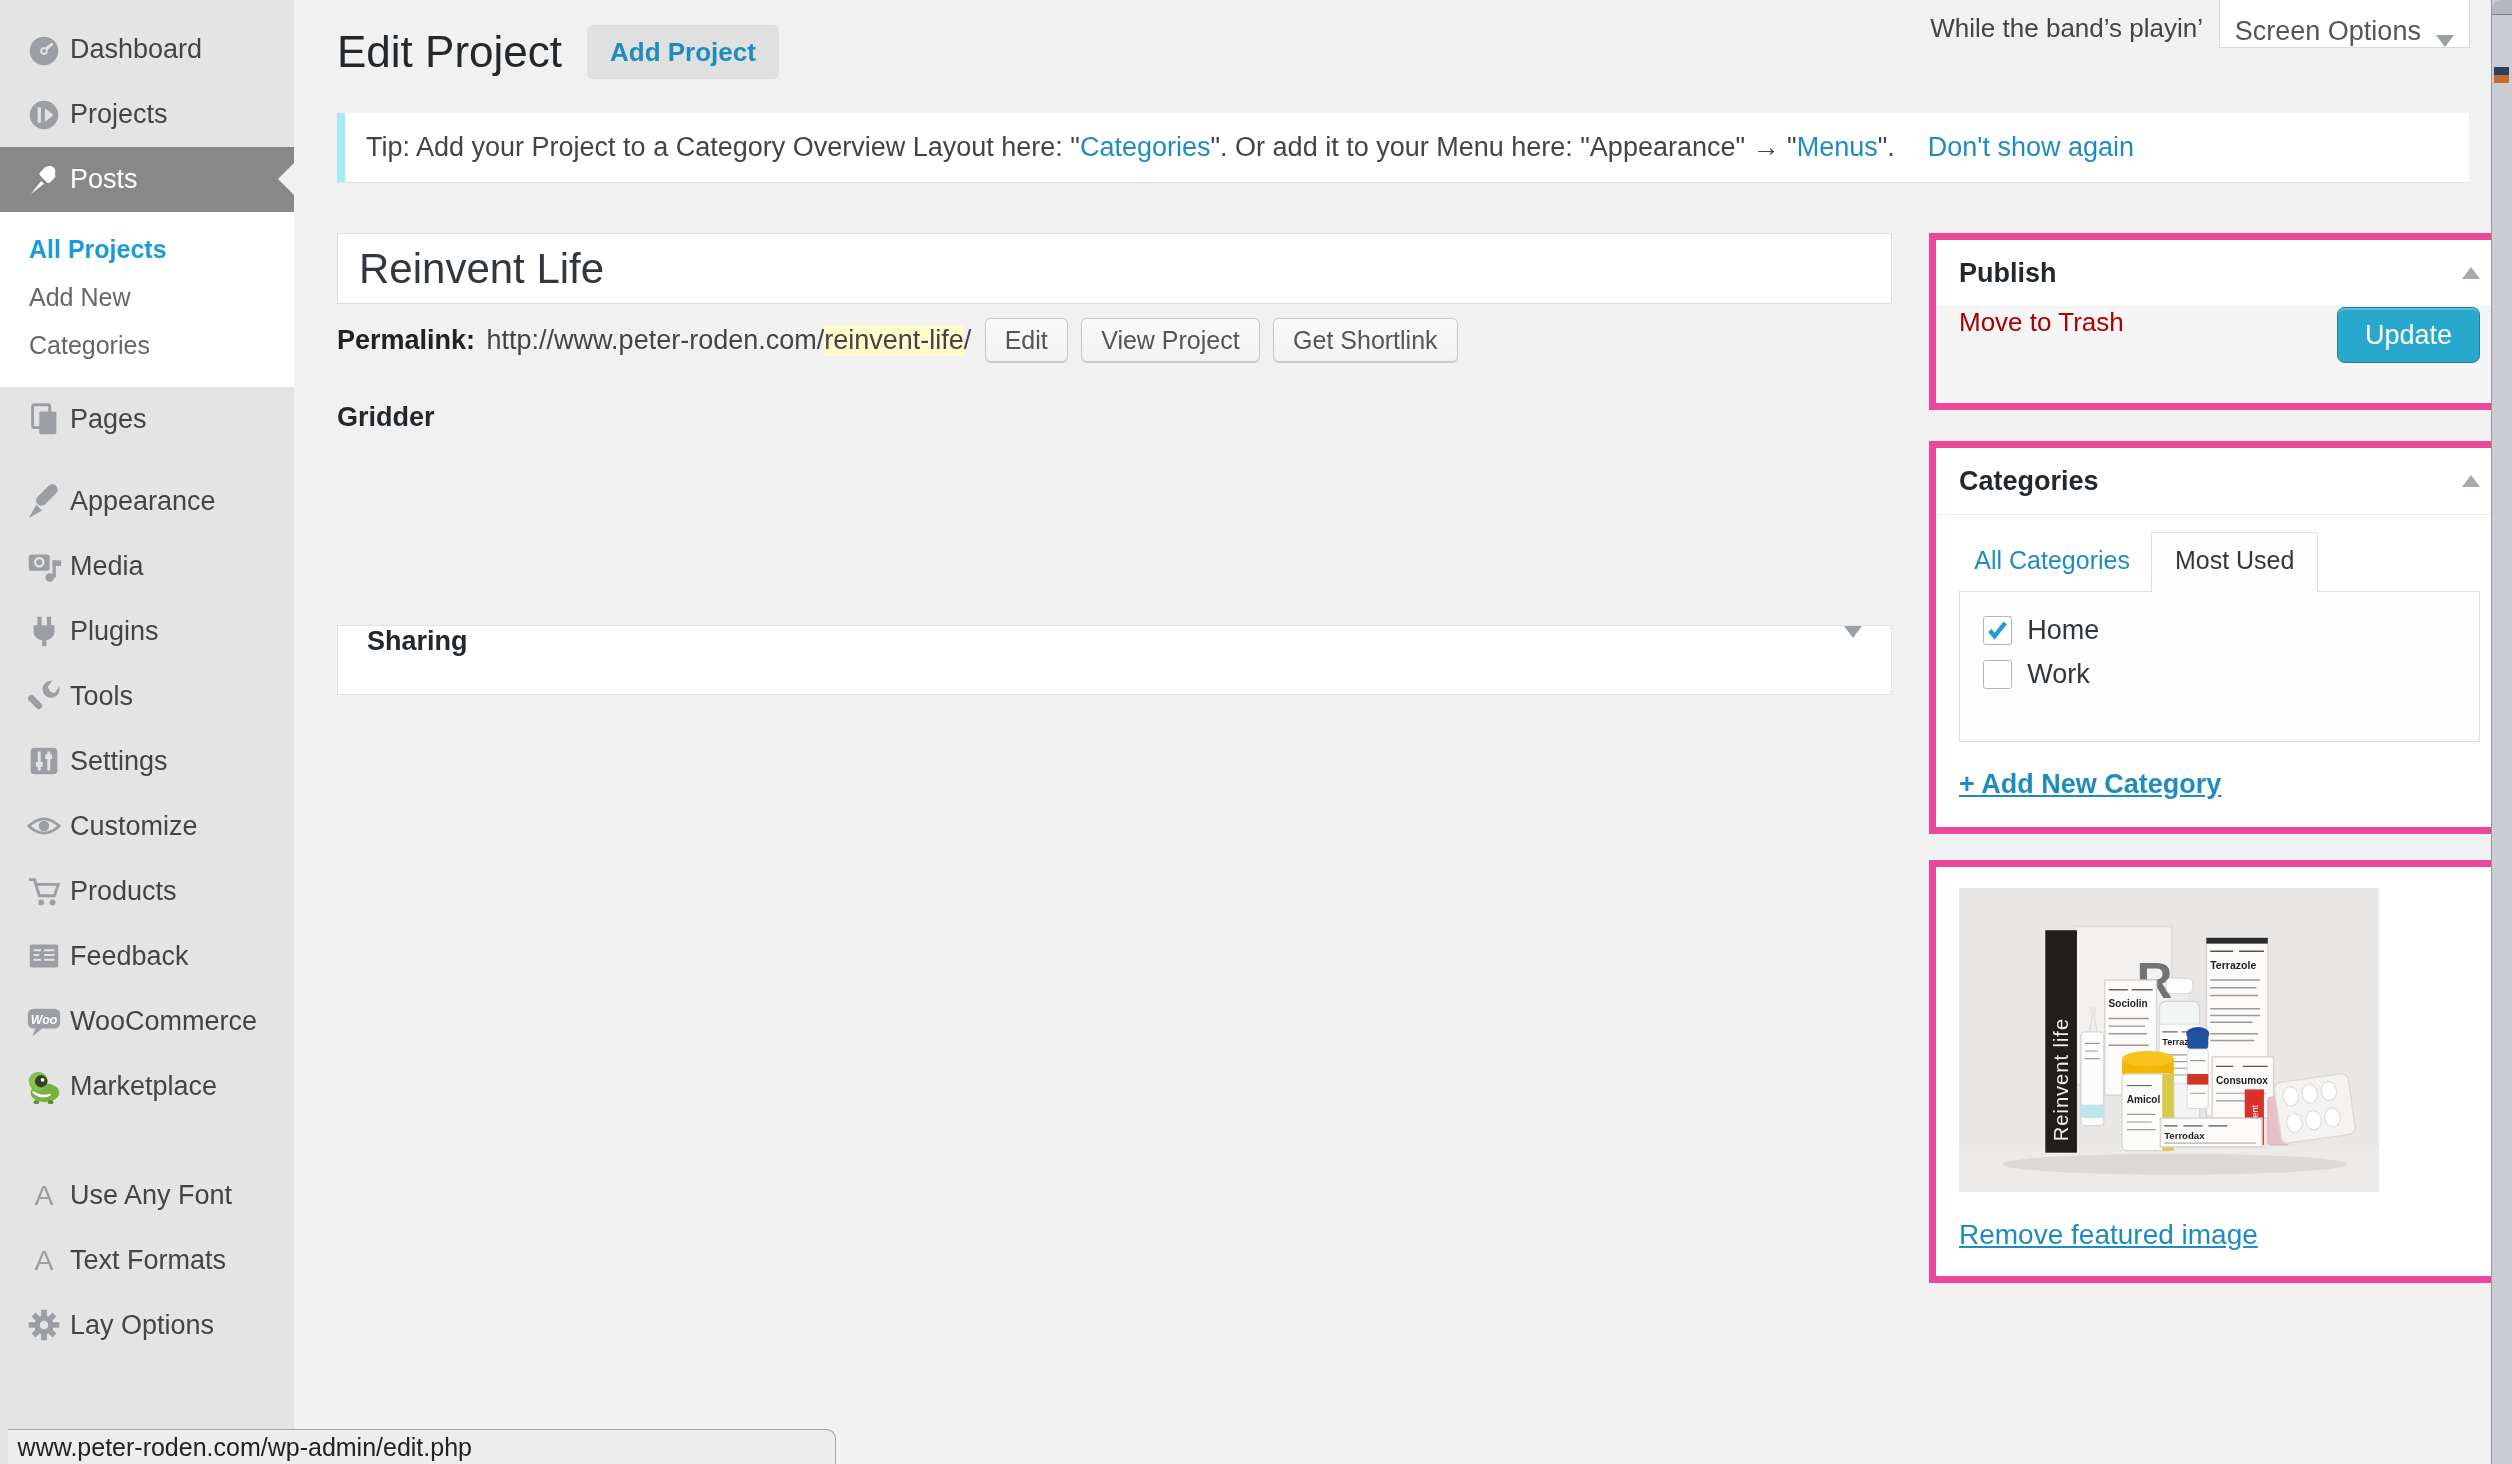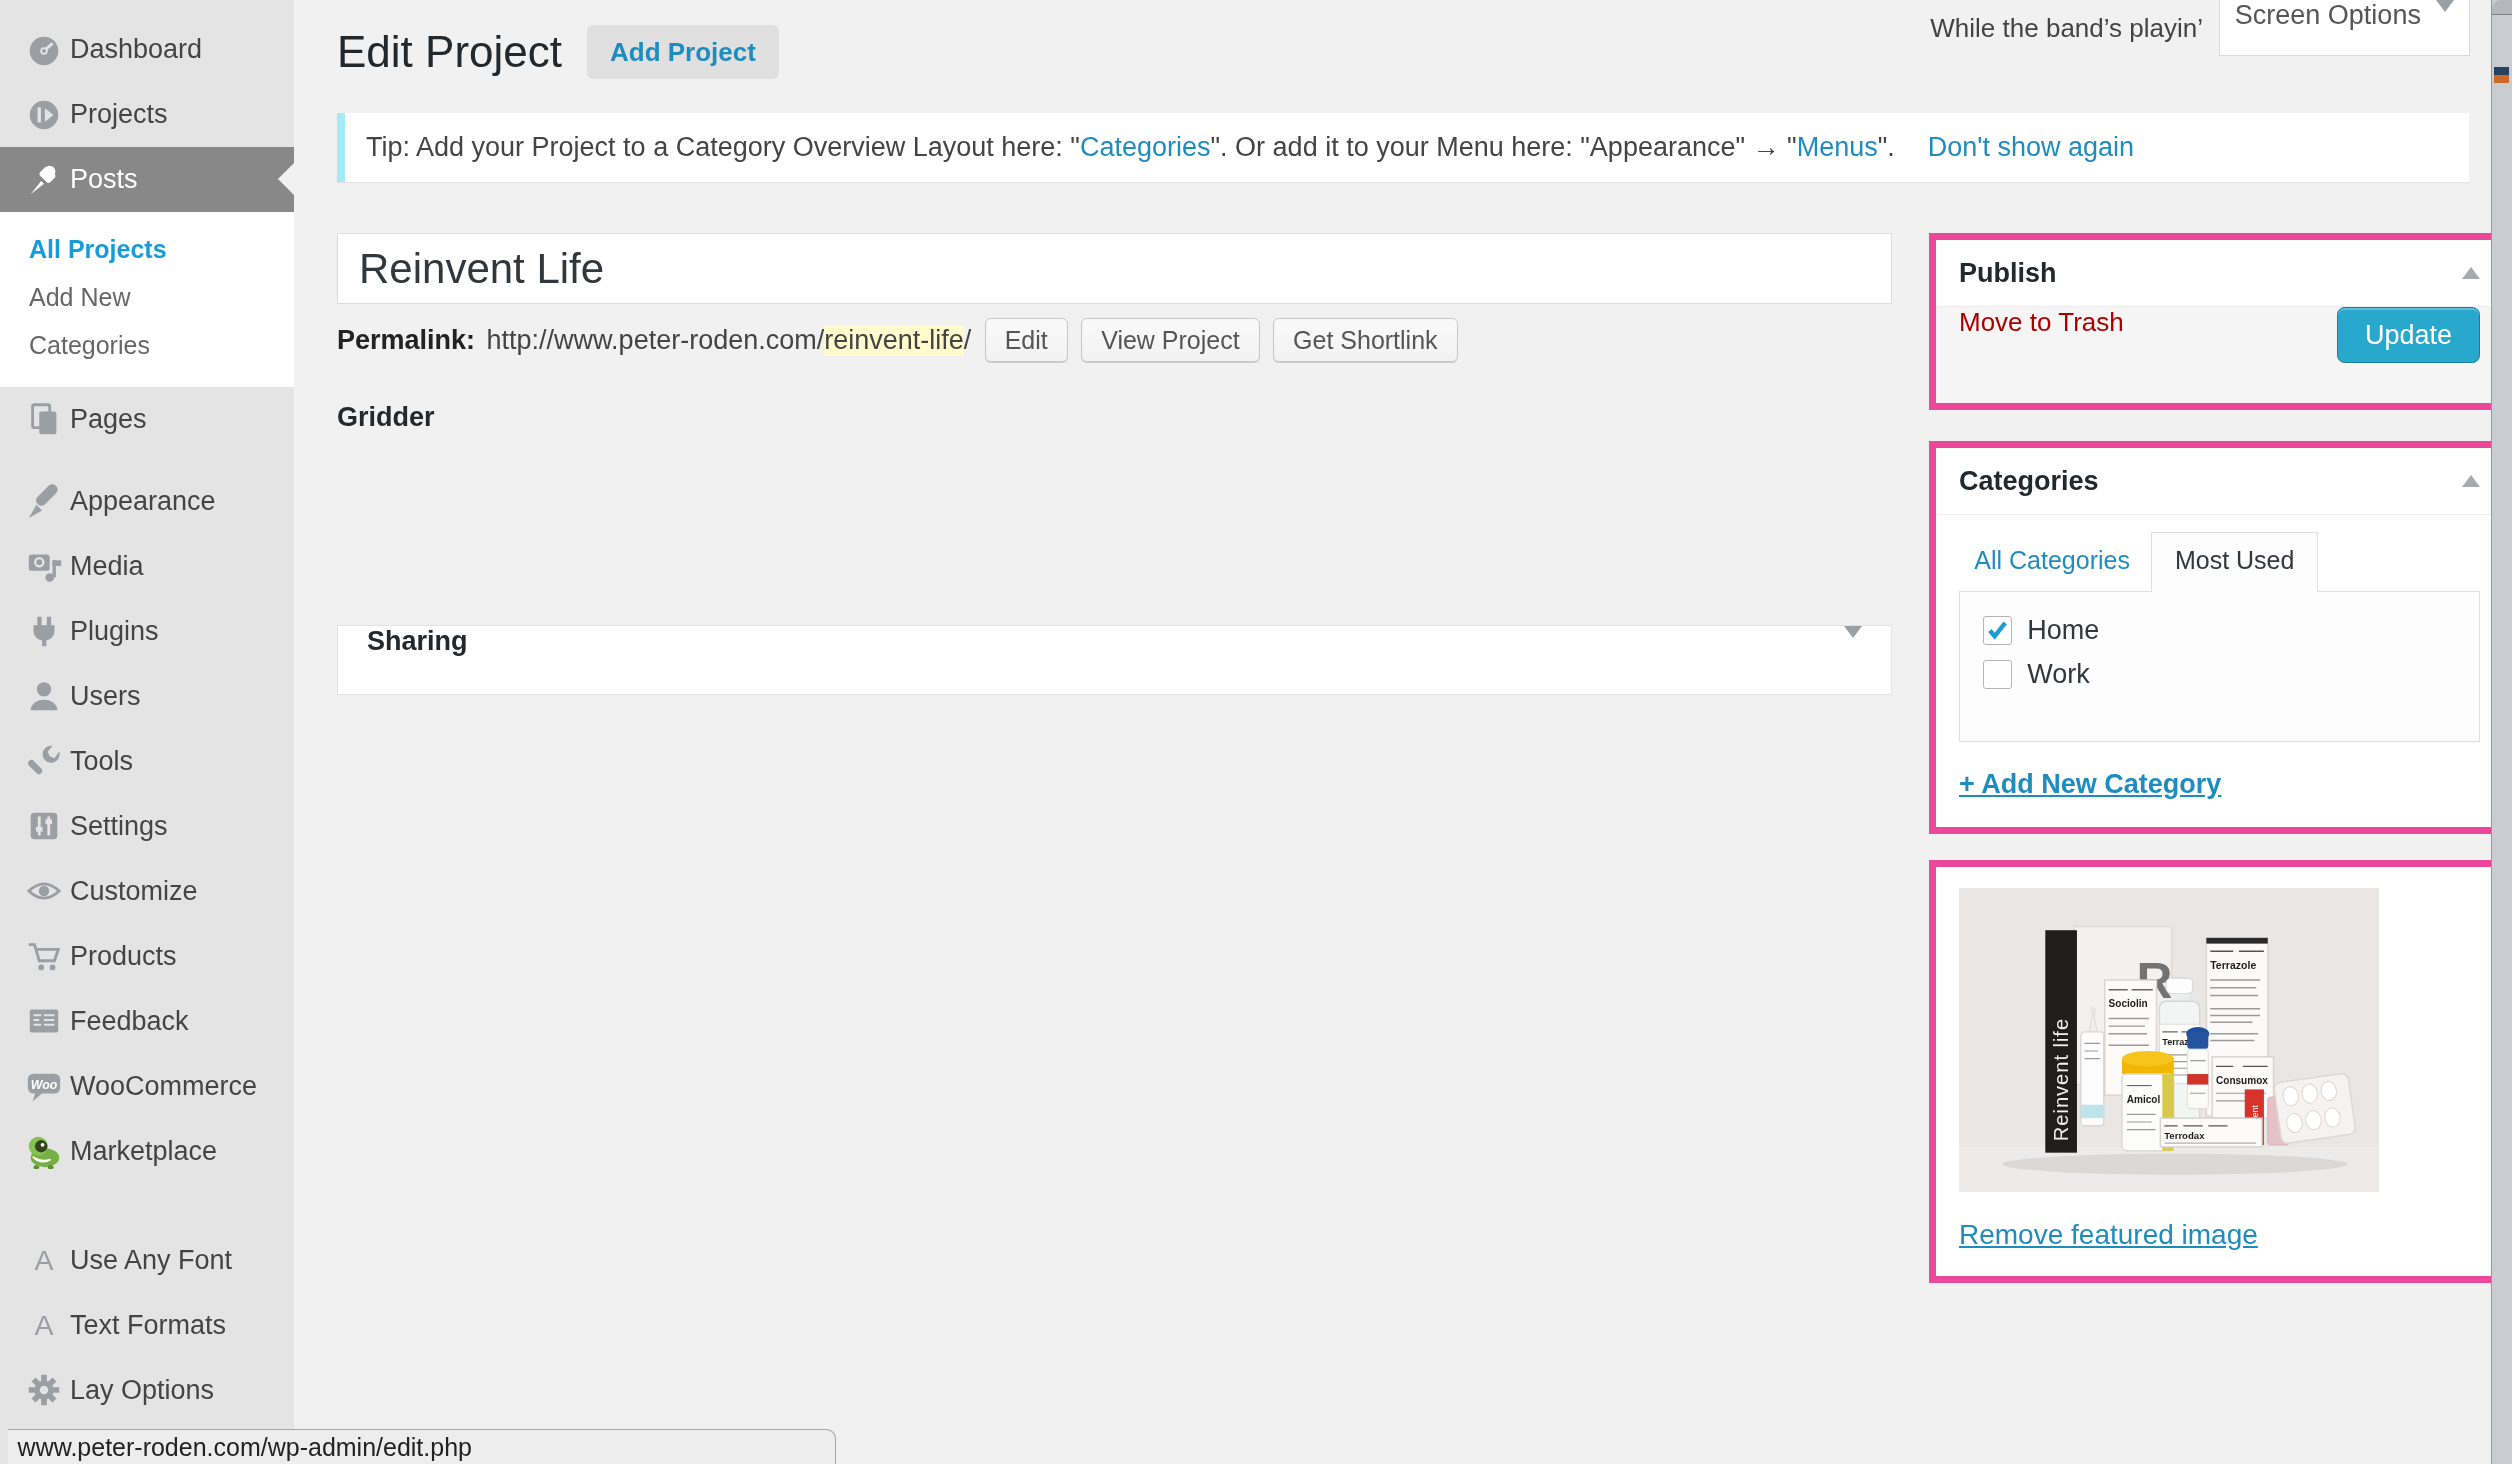--- a/index.html
+++ b/index.html
@@ -18,22 +18,22 @@
   .submenu { background:#fff; padding:13.4px 0 17px 0; }
   .smi { display:block; padding:9.6px 0 9.6px 29px; font-size:25px; color:#666; cursor:pointer; text-decoration:none; }
   .smi.active { color:#189bd9; font-weight:bold; }
   .spacer1 { height:17px; } .spacer2 { height:44px; }
   svg .g { fill:#9b9ea2; }
   svg .bgc { fill:#e4e4e4; }
 
   
   .content { position:absolute; left:294px; top:0; width:2218px; height:100%; }
   .quote { position:absolute; top:13.4px; right:309px; font-size:26px; color:#444; }
-  .screen-tab { position:absolute; top:0; right:42px; width:251px; height:56px; background:#fff;
-        border:1px solid #d9d9d9; border-top:none; display:flex; align-items:flex-start; justify-content:center;
+  .screen-tab { position:absolute; top:0; right:42px; width:251px; height:48px; background:#fff;
+        border:1px solid #d9d9d9; border-top:none; display:flex; align-items:flex-end; justify-content:center;
         gap:15.3px; font-size:27px; color:#555; cursor:pointer; }
   .tri-down { width:0; height:0; border-left:9.6px solid transparent; border-right:9.6px solid transparent; border-top:12.5px solid #9ba0a5; }
   .tri-up   { width:0; height:0; border-left:9.6px solid transparent; border-right:9.6px solid transparent; border-bottom:12.5px solid #a6aaae; }
 
   .h1row { position:absolute; top:25px; left:43px; display:flex; align-items:center; gap:25px; }
   .h1row h1 { font-size:44px; font-weight:400; color:#23282d; }
   .add-btn { background:#e0e0e0; color:#1e8cbe; font-weight:bold; font-size:26px; padding:11.5px 23px; border-radius:5.7px; cursor:pointer; }
 
   .tip { position:absolute; left:43px; top:113px; width:2132px; height:69px; background:#fff;
         border-left:8.6px solid #a3ecf3; box-shadow:0 1px 1px rgba(0,0,0,.06);
@@ -181,29 +181,20 @@
       <svg width="38" height="38" viewBox="0 0 40 40">
           <rect class="g" x="13" y="5" width="4.5" height="11"></rect>
           <rect class="g" x="23" y="5" width="4.5" height="11"></rect>
           <path class="g" d="M9 14 h22 v7 a11 9 0 0 1 -22 0 z"></path>
           <rect class="g" x="18" y="28" width="4.5" height="8"></rect>
         </svg>
     </span>
       <span>Plugins</span>
   </div>
 
-  <div class="mi">
-    <span class="ico">
-      <svg width="38" height="38" viewBox="0 0 40 40">
-          <circle class="g" cx="20" cy="13" r="7.5"></circle>
-          <path class="g" d="M6 35 a14 11 0 0 1 28 0 z"></path>
-        </svg>
-    </span>
-      <span>Users</span>
-  </div>
 
   <div class="mi">
     <span class="ico">
       <svg width="38" height="38" viewBox="0 0 40 40">
           <path class="g" d="M36 10 a9 9 0 1 1 -7 -6 l-5 6 2 5 5 2 z"></path>
           <rect class="g" x="2" y="23" width="18" height="7" rx="3.5" transform="rotate(45 11 26)"></rect>
         </svg>
     </span>
       <span>Tools</span>
   </div>

